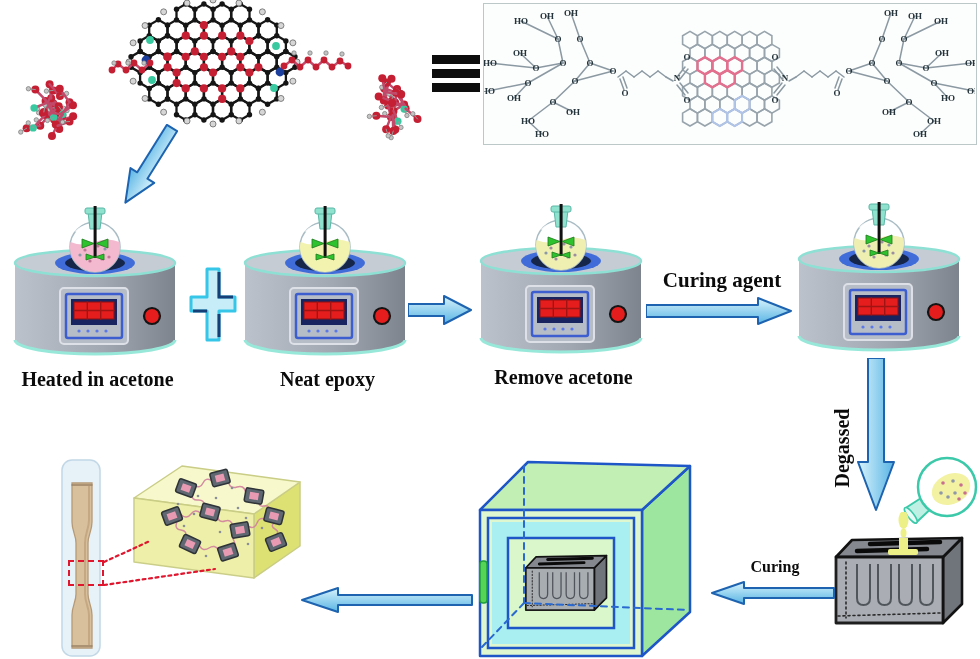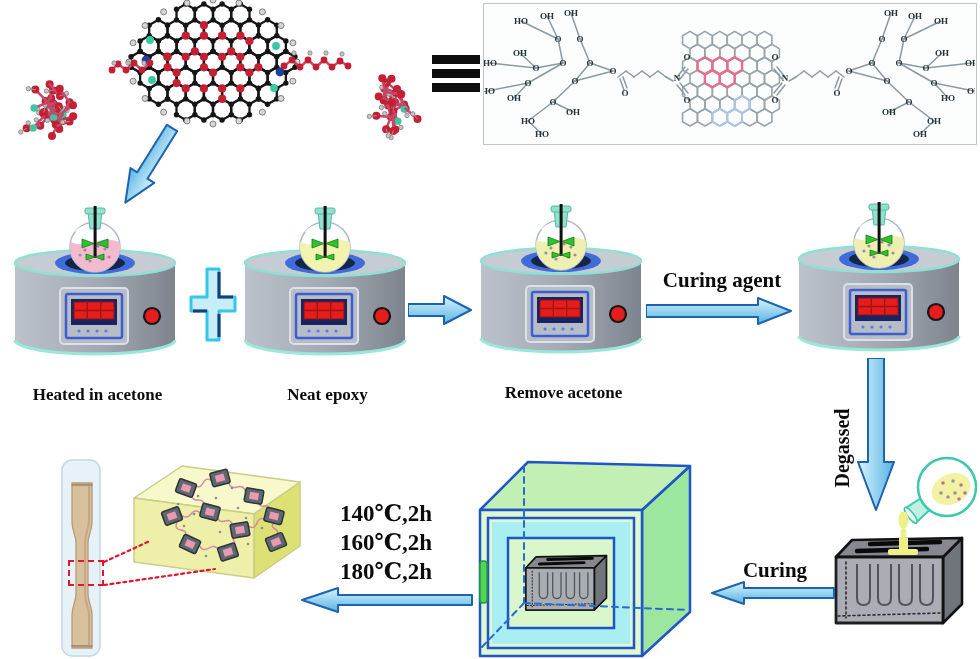--- a/index.html
+++ b/index.html
@@ -2,24 +2,24 @@
 <html><head>
 <meta charset="utf-8">
 <style>
   html,body{margin:0;padding:0;background:#ffffff;}
   #canvas{position:relative;width:980px;height:659px;background:#ffffff;overflow:hidden;
           font-family:"Liberation Serif","DejaVu Serif",serif;}
   .abs{position:absolute;}
   .lbl{font-family:"Liberation Serif","DejaVu Serif",serif;font-weight:700;color:#0b0b0b;
        text-align:center;white-space:nowrap;}
   .station{position:absolute;width:175px;height:200px;}
-  .station-label{position:absolute;top:179px;left:50%;transform:translateX(-50%);
-                 font-size:17px;}
+  .station-label{position:absolute;top:162px;left:50%;transform:translateX(-50%);
+                 font-size:20px;}
   #curing-agent-label{font-size:21px;}
-  #curing-label{font-size:21px;}
+  #curing-label{font-size:16px;}
   #degassed-label{font-size:20px;transform:rotate(-90deg);}
   .temp-line{font-size:23px;line-height:29px;}
   #structure-box{background:#fcfdfd;border:1.5px solid #bcc8c8;box-sizing:border-box;}
   #equiv-icon .bar{width:48px;height:9px;background:#0d0d0d;margin-bottom:5px;}
   #zoom-box{border:2px dashed #e0162e;box-sizing:border-box;}
   svg{display:block;}
 </style>
 </head>
 <body>
 
@@ -956,25 +956,20 @@
         <line x1="16" y1="50" x2="16" y2="106" stroke="#2a2a2a" stroke-width="1.6" stroke-linecap="round" stroke-dasharray="2,3"></line>
         <line x1="8" y1="104" x2="110" y2="101" stroke="#2a2a2a" stroke-width="1.6" stroke-linecap="round" stroke-dasharray="2,3"></line>
         <line x1="40" y1="32" x2="110" y2="30" stroke="#0a0a0a" stroke-width="4.5" stroke-linecap="round"></line>
         <line x1="27" y1="39" x2="97" y2="37" stroke="#0a0a0a" stroke-width="4.5" stroke-linecap="round"></line>
       </g>
       <line x1="46" y1="33" x2="46" y2="170" stroke="#2a6ad0" stroke-width="2" stroke-linecap="round" stroke-dasharray="6,5"></line>
       <line x1="46" y1="170" x2="210" y2="177" stroke="#2a6ad0" stroke-width="2" stroke-linecap="round" stroke-dasharray="6,5"></line>
       <line x1="46" y1="170" x2="4" y2="214" stroke="#2a6ad0" stroke-width="2" stroke-linecap="round" stroke-dasharray="6,5"></line>
     </svg>
 
-  <div class="abs lbl" style="left:316px;top:499px;width:140px">
-    <div class="temp-line">140℃,2h</div>
-    <div class="temp-line">160℃,2h</div>
-    <div class="temp-line">180℃,2h</div>
-  </div>
   <svg id="a-l2" class="abs" style="left:296px;top:585px" width="178" height="30">
       <defs>
         <linearGradient id="g3" x1="0" y1="0" x2="0" y2="1">
           <stop offset="0%" stop-color="#d8f3fc"></stop>
           <stop offset="100%" stop-color="#58b4e4"></stop>
         </linearGradient>
       </defs>
       <polygon points="176,10 42,10 42,3 6,15 42,27 42,20 176,20" fill="url(#g3)" stroke="#1d63b0" stroke-width="2" stroke-linejoin="round"></polygon>
     </svg>
 

